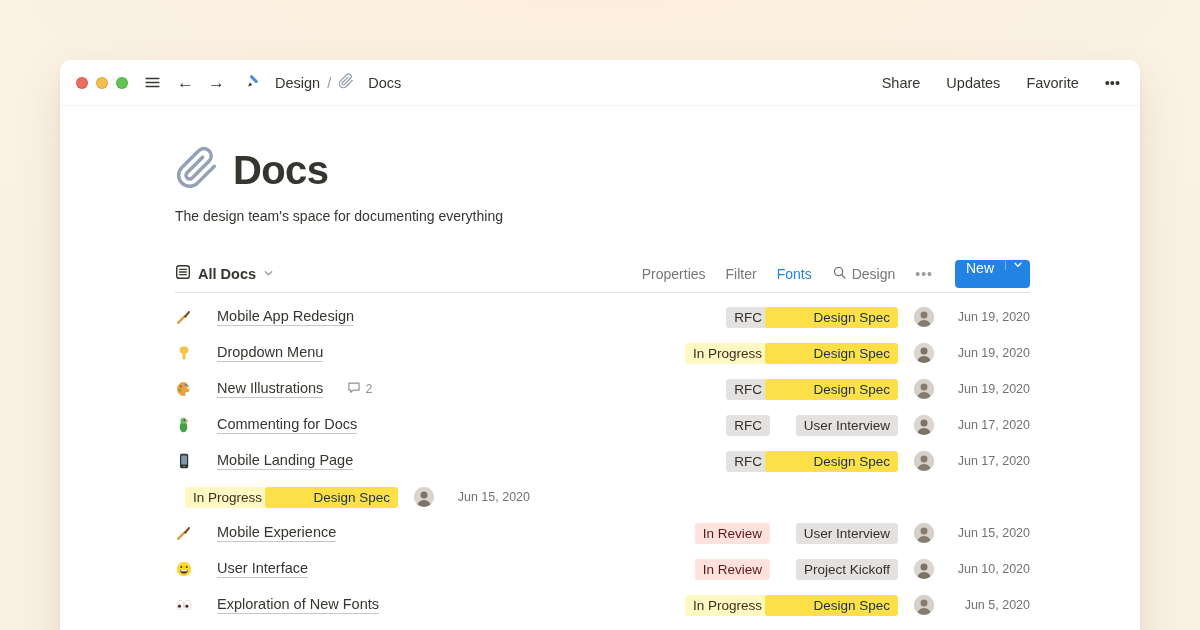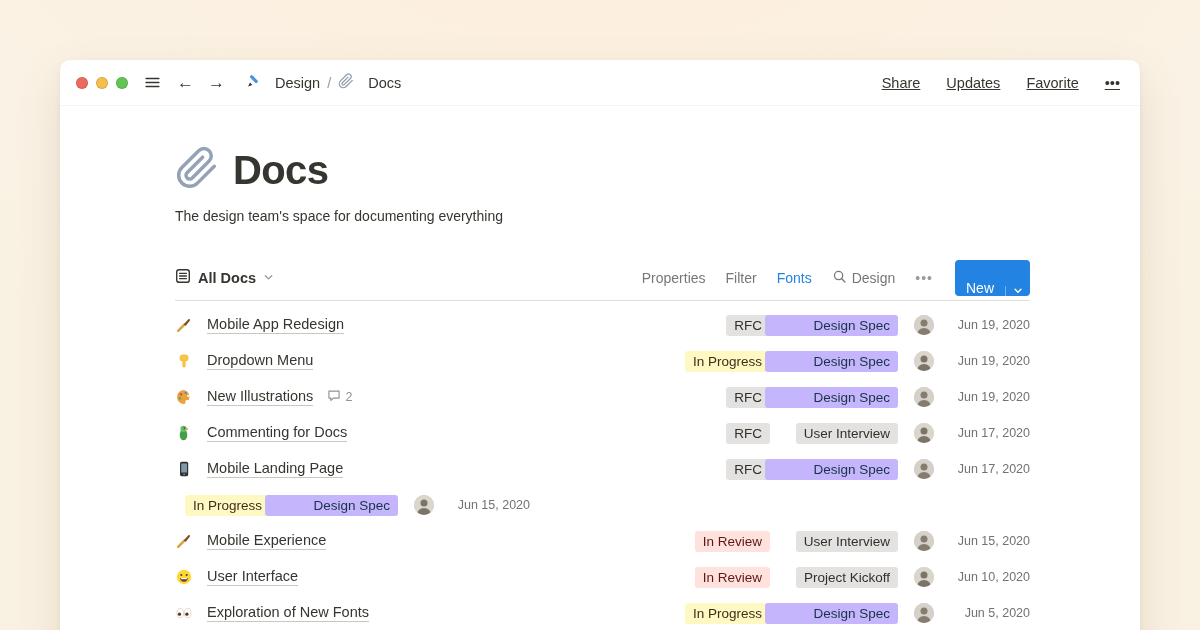--- a/index.html
+++ b/index.html
@@ -21,54 +21,54 @@
   }
   .lights { display:flex; gap:8px; margin-right:16px; }
   .light { width:12px; height:12px; border-radius:50%; border:0.5px solid rgba(0,0,0,.12); }
   .light.red { background:#EC6A5E; } .light.yellow { background:#F5BF4F; } .light.green { background:#61C454; }
   .icon-btn { display:flex; align-items:center; justify-content:center; cursor:pointer; }
   .menu-btn { margin-right:16px; }
   .nav-arrow { font-size:17px; color:#37352F; margin-right:14px; line-height:1; }
   .breadcrumb { display:flex; align-items:center; margin-left:6px; font-size:14.5px; }
   .crumb { display:flex; align-items:center; gap:14px; cursor:pointer; }
   .crumb-sep { color:#9B9A97; margin:0 7px; }
-  .tb-actions { margin-left:auto; display:flex; align-items:center; gap:26px; font-size:14.5px;text-decoration:underline; }
+  .tb-actions { margin-left:auto; display:flex; align-items:center; gap:26px; font-size:14.5px; }
   .tb-action { cursor:pointer; }
   
   .content { padding:0 110px 0 115px; }
   .page-header { margin-top:40px; display:flex; align-items:center; gap:14px; }
   .page-title { font-size:40px; font-weight:700; letter-spacing:-0.6px; color:#37352F; }
   .page-subtitle { margin-top:14px; font-size:14px; color:#37352F; }
   
   .toolbar {
     margin-top:36px; display:flex; align-items:center; padding-bottom:4px;
     border-bottom:1px solid rgba(55,53,47,.16);
   }
   .view-switcher { display:flex; align-items:center; gap:7px; cursor:pointer; }
   .view-label { font-size:14.5px; font-weight:700; }
   .toolbar-right { margin-left:auto; display:flex; align-items:center; gap:20px; font-size:14px; color:#787774; }
   .tool-item { cursor:pointer; }
   .tool-item.active { color:#2383E2; }
   .search-item { display:flex; align-items:center; gap:5px; cursor:pointer; }
   .more-dots { letter-spacing:1px; color:#9B9A97; }
-  .new-btn { display:flex; align-items:flex-end; background:#2383E2; border-radius:4px; overflow:hidden; height:36px; margin-left:2px; cursor:pointer; }
+  .new-btn { display:flex; align-items:flex-start; background:#2383E2; border-radius:4px; overflow:hidden; height:28px; margin-left:2px; cursor:pointer; }
   .new-btn-main { display:flex; align-items:center; padding:0 11px; color:#fff; font-size:14px; font-weight:500; }
   .new-btn-caret { display:flex; align-items:center; padding:0 7px; border-left:1px solid rgba(255,255,255,.38); }
   
   .rows { margin-top:6px; }
   .row { display:flex; align-items:center; height:36px; gap:16px; }
-  .row-main { display:flex; align-items:center; gap:14px; flex:1; min-width:0; }
+  .row-main { display:flex; align-items:center; gap:24px; flex:1; min-width:0; }
   .row-icon { width:18px; height:18px; flex:none; display:flex; align-items:center; justify-content:center; }
   .row-title { font-size:14.5px; font-weight:500; color:#37352F; border-bottom:1px solid rgba(55,53,47,.28); padding-bottom:1px; white-space:nowrap; cursor:pointer; }
   .comment-count { display:flex; align-items:center; gap:4px; color:#91918E; font-size:12.5px; cursor:pointer; }
   .cell-status { width:95px; display:flex; justify-content:flex-end; flex:none; }
   .cell-type { width:112px; display:flex; justify-content:flex-end; flex:none; }
   .badge { font-size:13.5px; line-height:21px; padding:0 8px; border-radius:3px; white-space:nowrap; cursor:pointer;margin-left:31px; }
   .badge[data-color="gray"]   { background:#E3E2E0; color:#32302C; }
-  .badge[data-color="blue"]   { background:#c4b5fd; color:#183347;padding-left:48px; }
+  .badge[data-color="blue"]   { background:#fde047; color:#183347;padding-left:48px; }
   .badge[data-color="yellow"] { background:#fef9c3; color:#402C1B; }
   .badge[data-color="red"]    { background:#FFE2DD; color:#5D1715; }
   .avatar { width:20px; height:20px; border-radius:50%; overflow:hidden; flex:none; background:#D5D0C8; }
   .date { width:80px; text-align:right; font-size:12.5px; color:#73726E; flex:none; white-space:nowrap; }
 </style>
 </head>
 <body>
 
 <div class="window">
 

